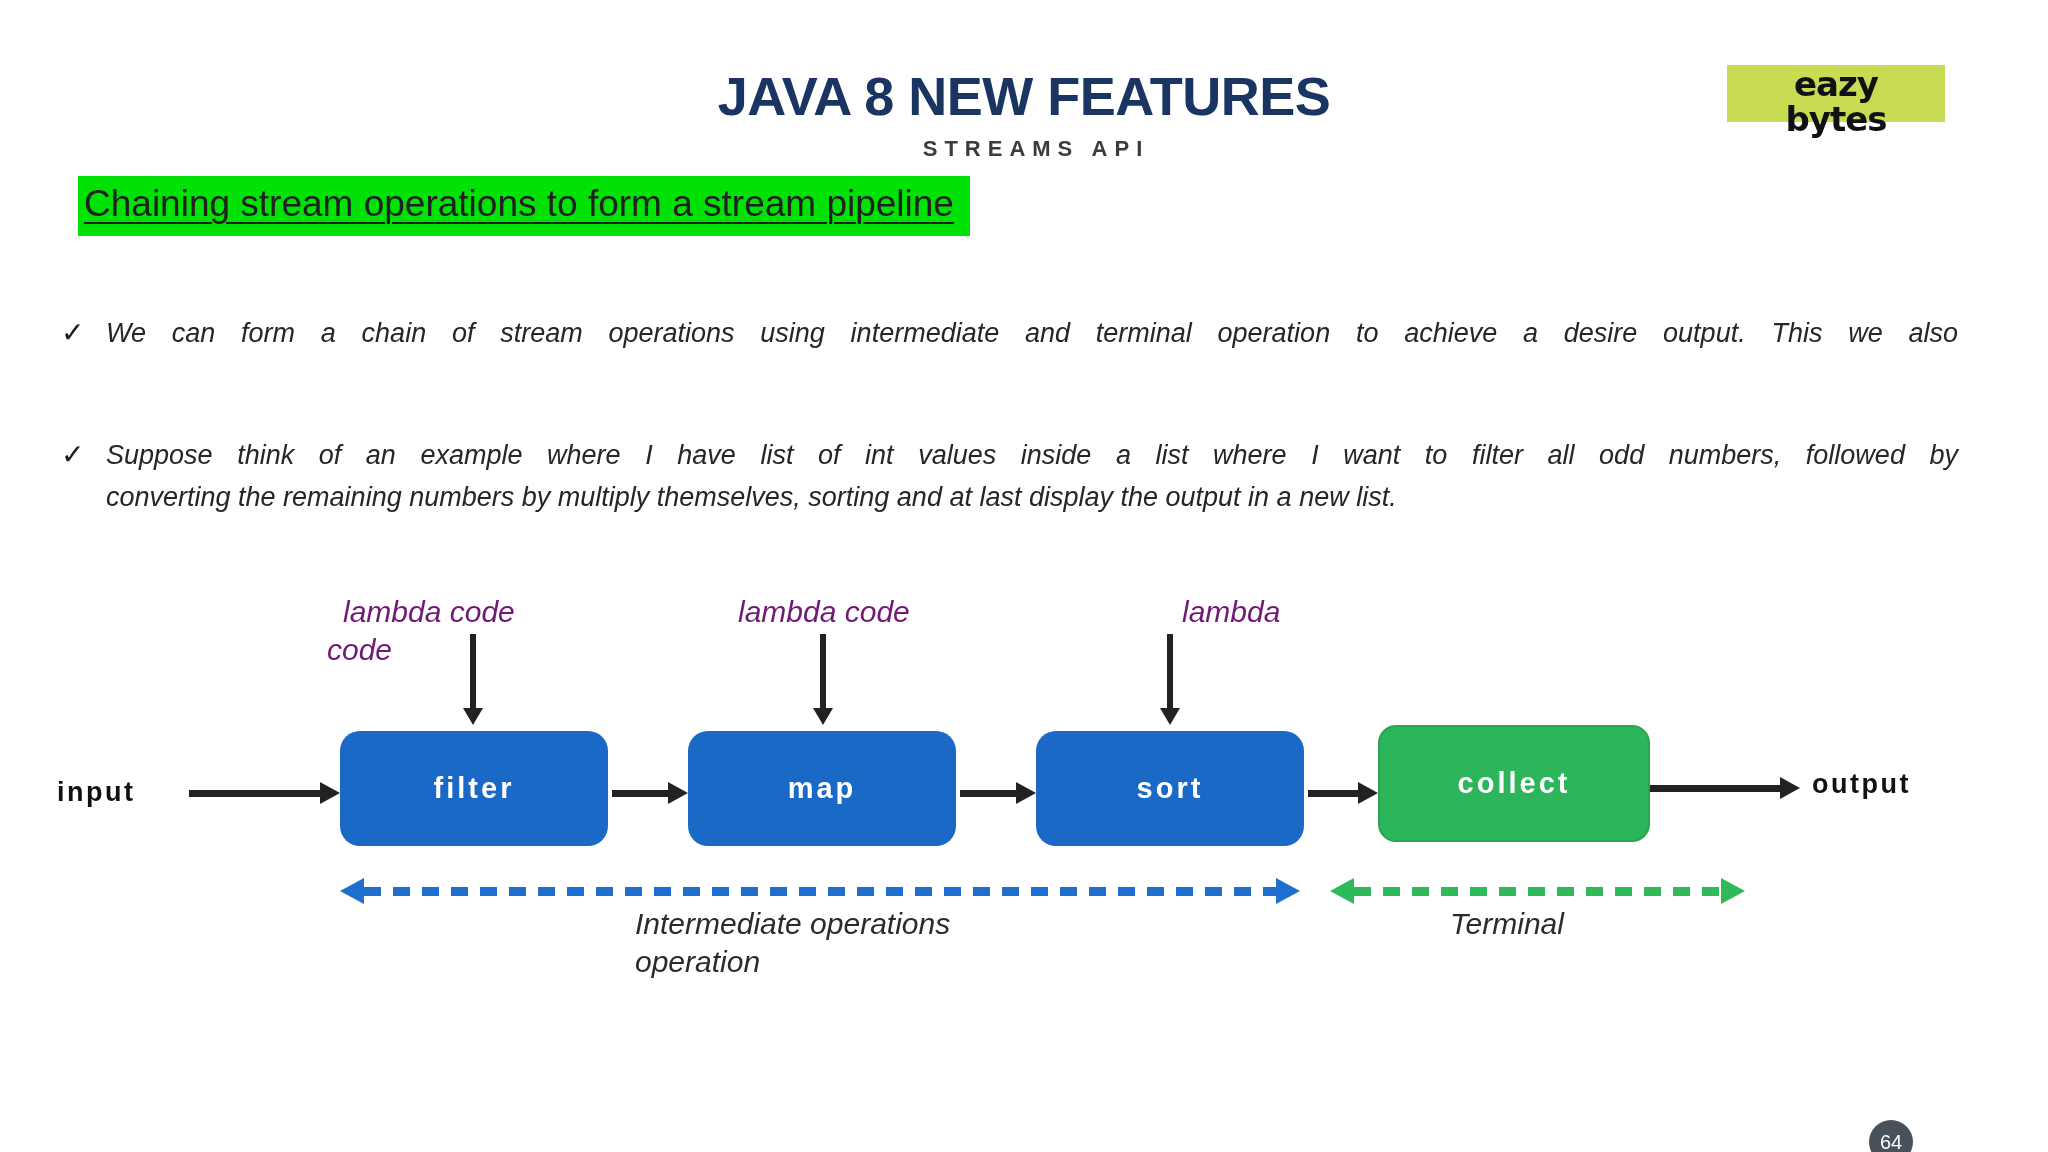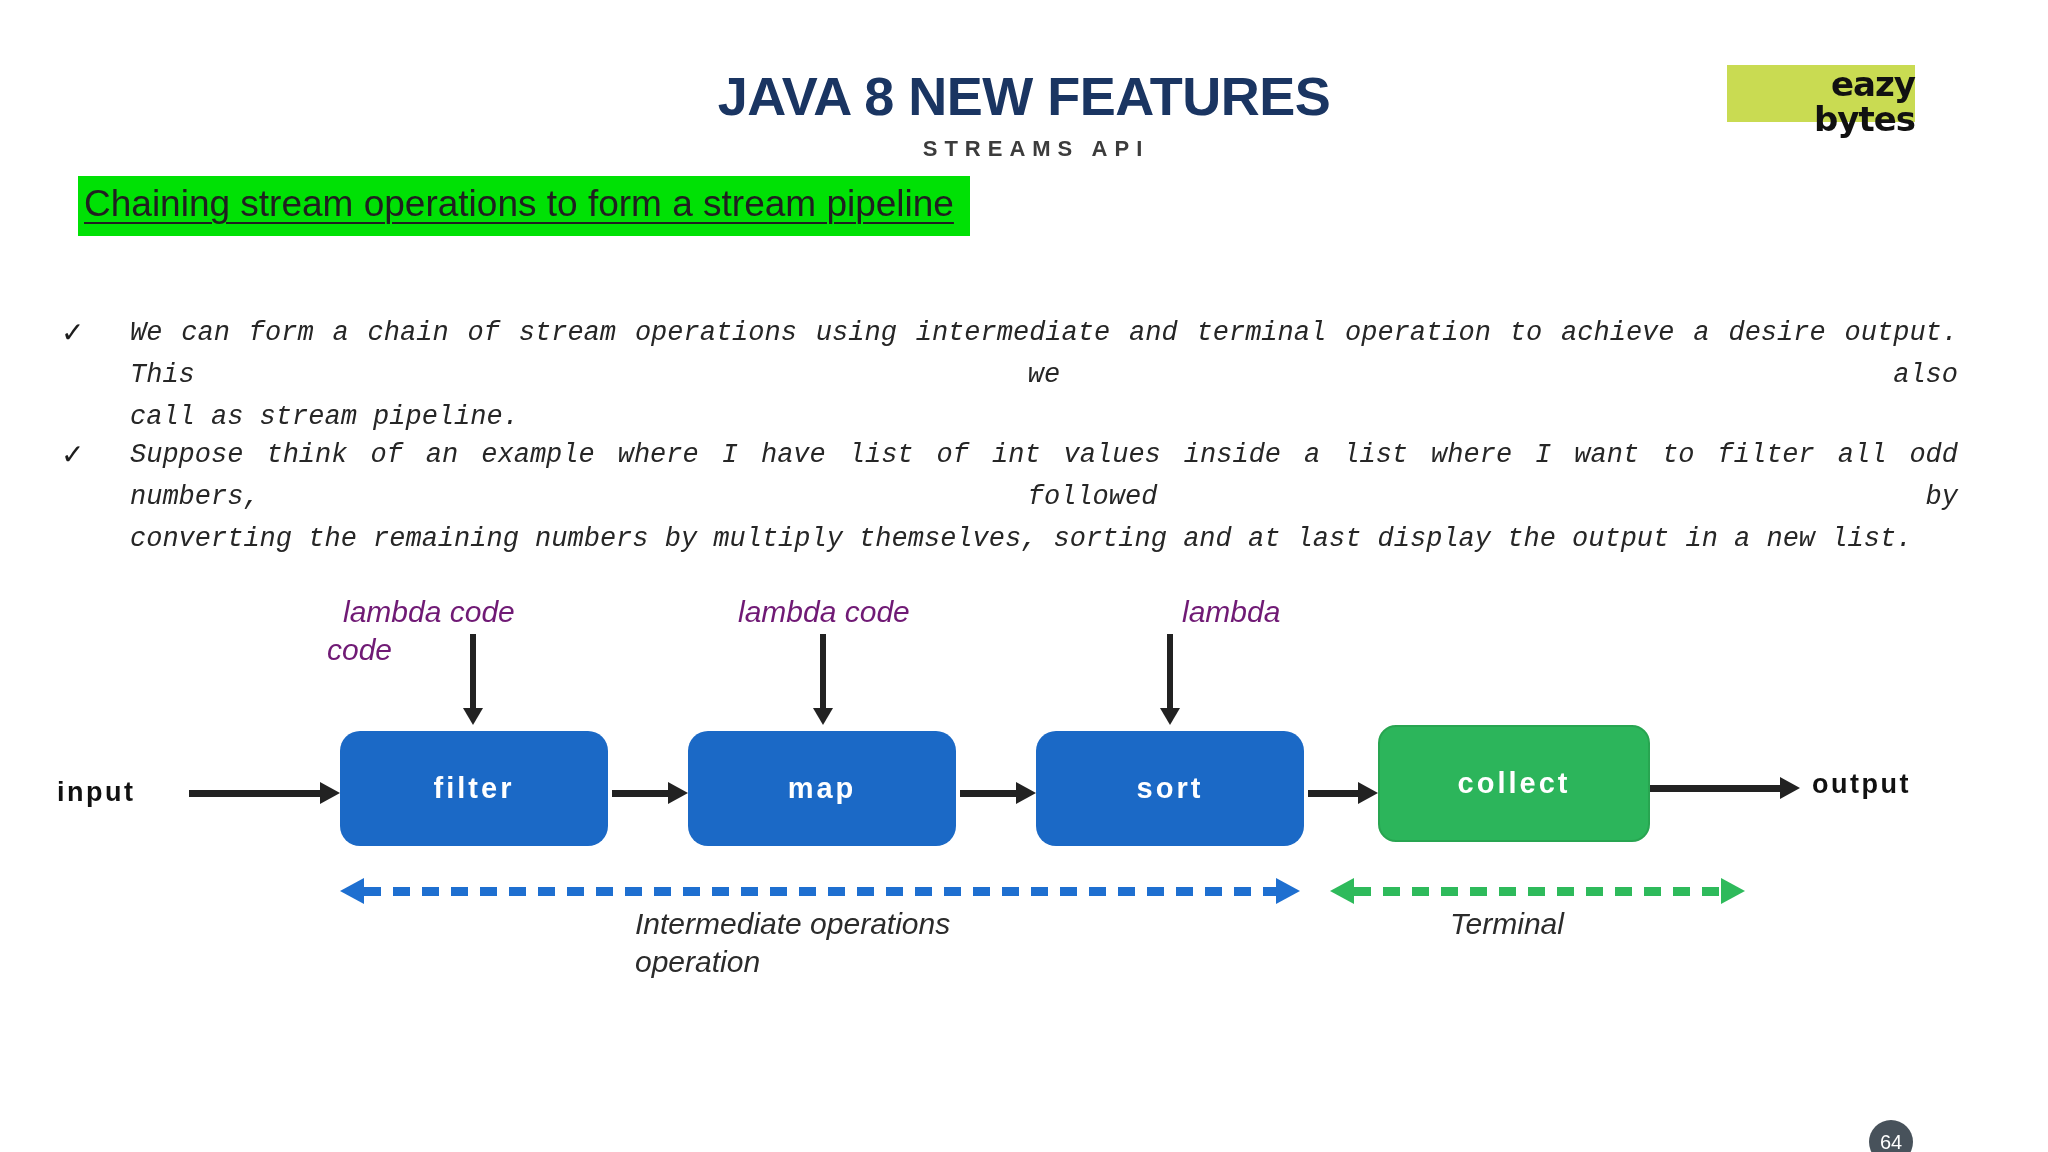--- a/index.html
+++ b/index.html
@@ -10,36 +10,36 @@
   }
   html,body{margin:0;padding:0;background:#ffffff;}
   .slide{position:relative;width:2048px;height:1152px;background:#ffffff;overflow:hidden;
          font-family:"Liberation Sans",sans-serif;color:var(--text-dark);}
 
   
   .title{position:absolute;left:0;right:0;top:64px;text-align:center;
          font-size:54px;font-weight:bold;letter-spacing:-.5px;color:var(--title-navy);line-height:64px;}
   .subtitle{position:absolute;left:0;right:0;top:136px;text-align:center;
             font-size:22px;font-weight:bold;letter-spacing:7px;color:var(--subtitle-gray);padding-left:24px;}
-  .logo{position:absolute;left:1727px;top:65px;width:188px;height:57px;background:var(--logo-lime);
-        text-align:right;overflow:visible;}
+  .logo{position:absolute;left:1727px;top:65px;width:218px;height:57px;background:var(--logo-lime);
+        text-align:center;overflow:visible;}
   .logo .l{display:block;font-size:34px;line-height:35px;font-weight:bold;color:#111;
            font-family:"DejaVu Sans",sans-serif;letter-spacing:-1px;margin-top:2px;}
   .logo .l + .l{margin-top:0;}
 
   
   .heading{position:absolute;left:78px;top:176px;display:inline-block;background:var(--highlight-green);
            font-size:37px;color:#202020;padding:7px 16px 11px 6px;
            text-decoration:underline;text-decoration-thickness:2px;text-underline-offset:6px;}
 
   
   .bullet{position:absolute;left:61px;width:1897px;font-style:italic;font-size:27px;
           line-height:42px;color:#262626;}
   .bullet .check{position:absolute;left:0;top:0;font-style:normal;font-size:28px;color:#1d1d1d;}
-  .bullet .lines{margin-left:69px;font-family:Liberation Mono, monospace;}
+  .bullet .lines{margin-left:45px;}
   .bullet .l1{text-align:justify;text-align-last:justify;}
   .bullet1{top:312px;}
   .bullet2{top:434px;}
 
   
   .lambda{position:absolute;font-style:italic;font-size:30px;line-height:38px;color:#701a75;}
   .lambda .ind{padding-left:16px;}
   .lambda1{left:327px;top:593px;}
   .lambda2{left:738px;top:593px;}
   .lambda3{left:1182px;top:593px;}
@@ -110,21 +110,20 @@
     <span class="l">eazy</span>
     <span class="l">bytes</span>
   </div>
 
   <div class="heading">Chaining stream operations to form a stream pipeline</div>
 
   <div class="bullet bullet1">
     <span class="check">✓</span>
     <div class="lines">
       <div class="l1">We can form a chain of stream operations using intermediate and terminal operation to achieve a desire output. This we also</div>
-      <div class="l2">call as stream pipeline.</div>
     </div>
   </div>
 
   <div class="bullet bullet2">
     <span class="check">✓</span>
     <div class="lines">
       <div class="l1">Suppose think of an example where I have list of int values inside a list where I want to filter all odd numbers, followed by</div>
       <div class="l2">converting the remaining numbers by multiply themselves, sorting and at last display the output in a new list.</div>
     </div>
   </div>

